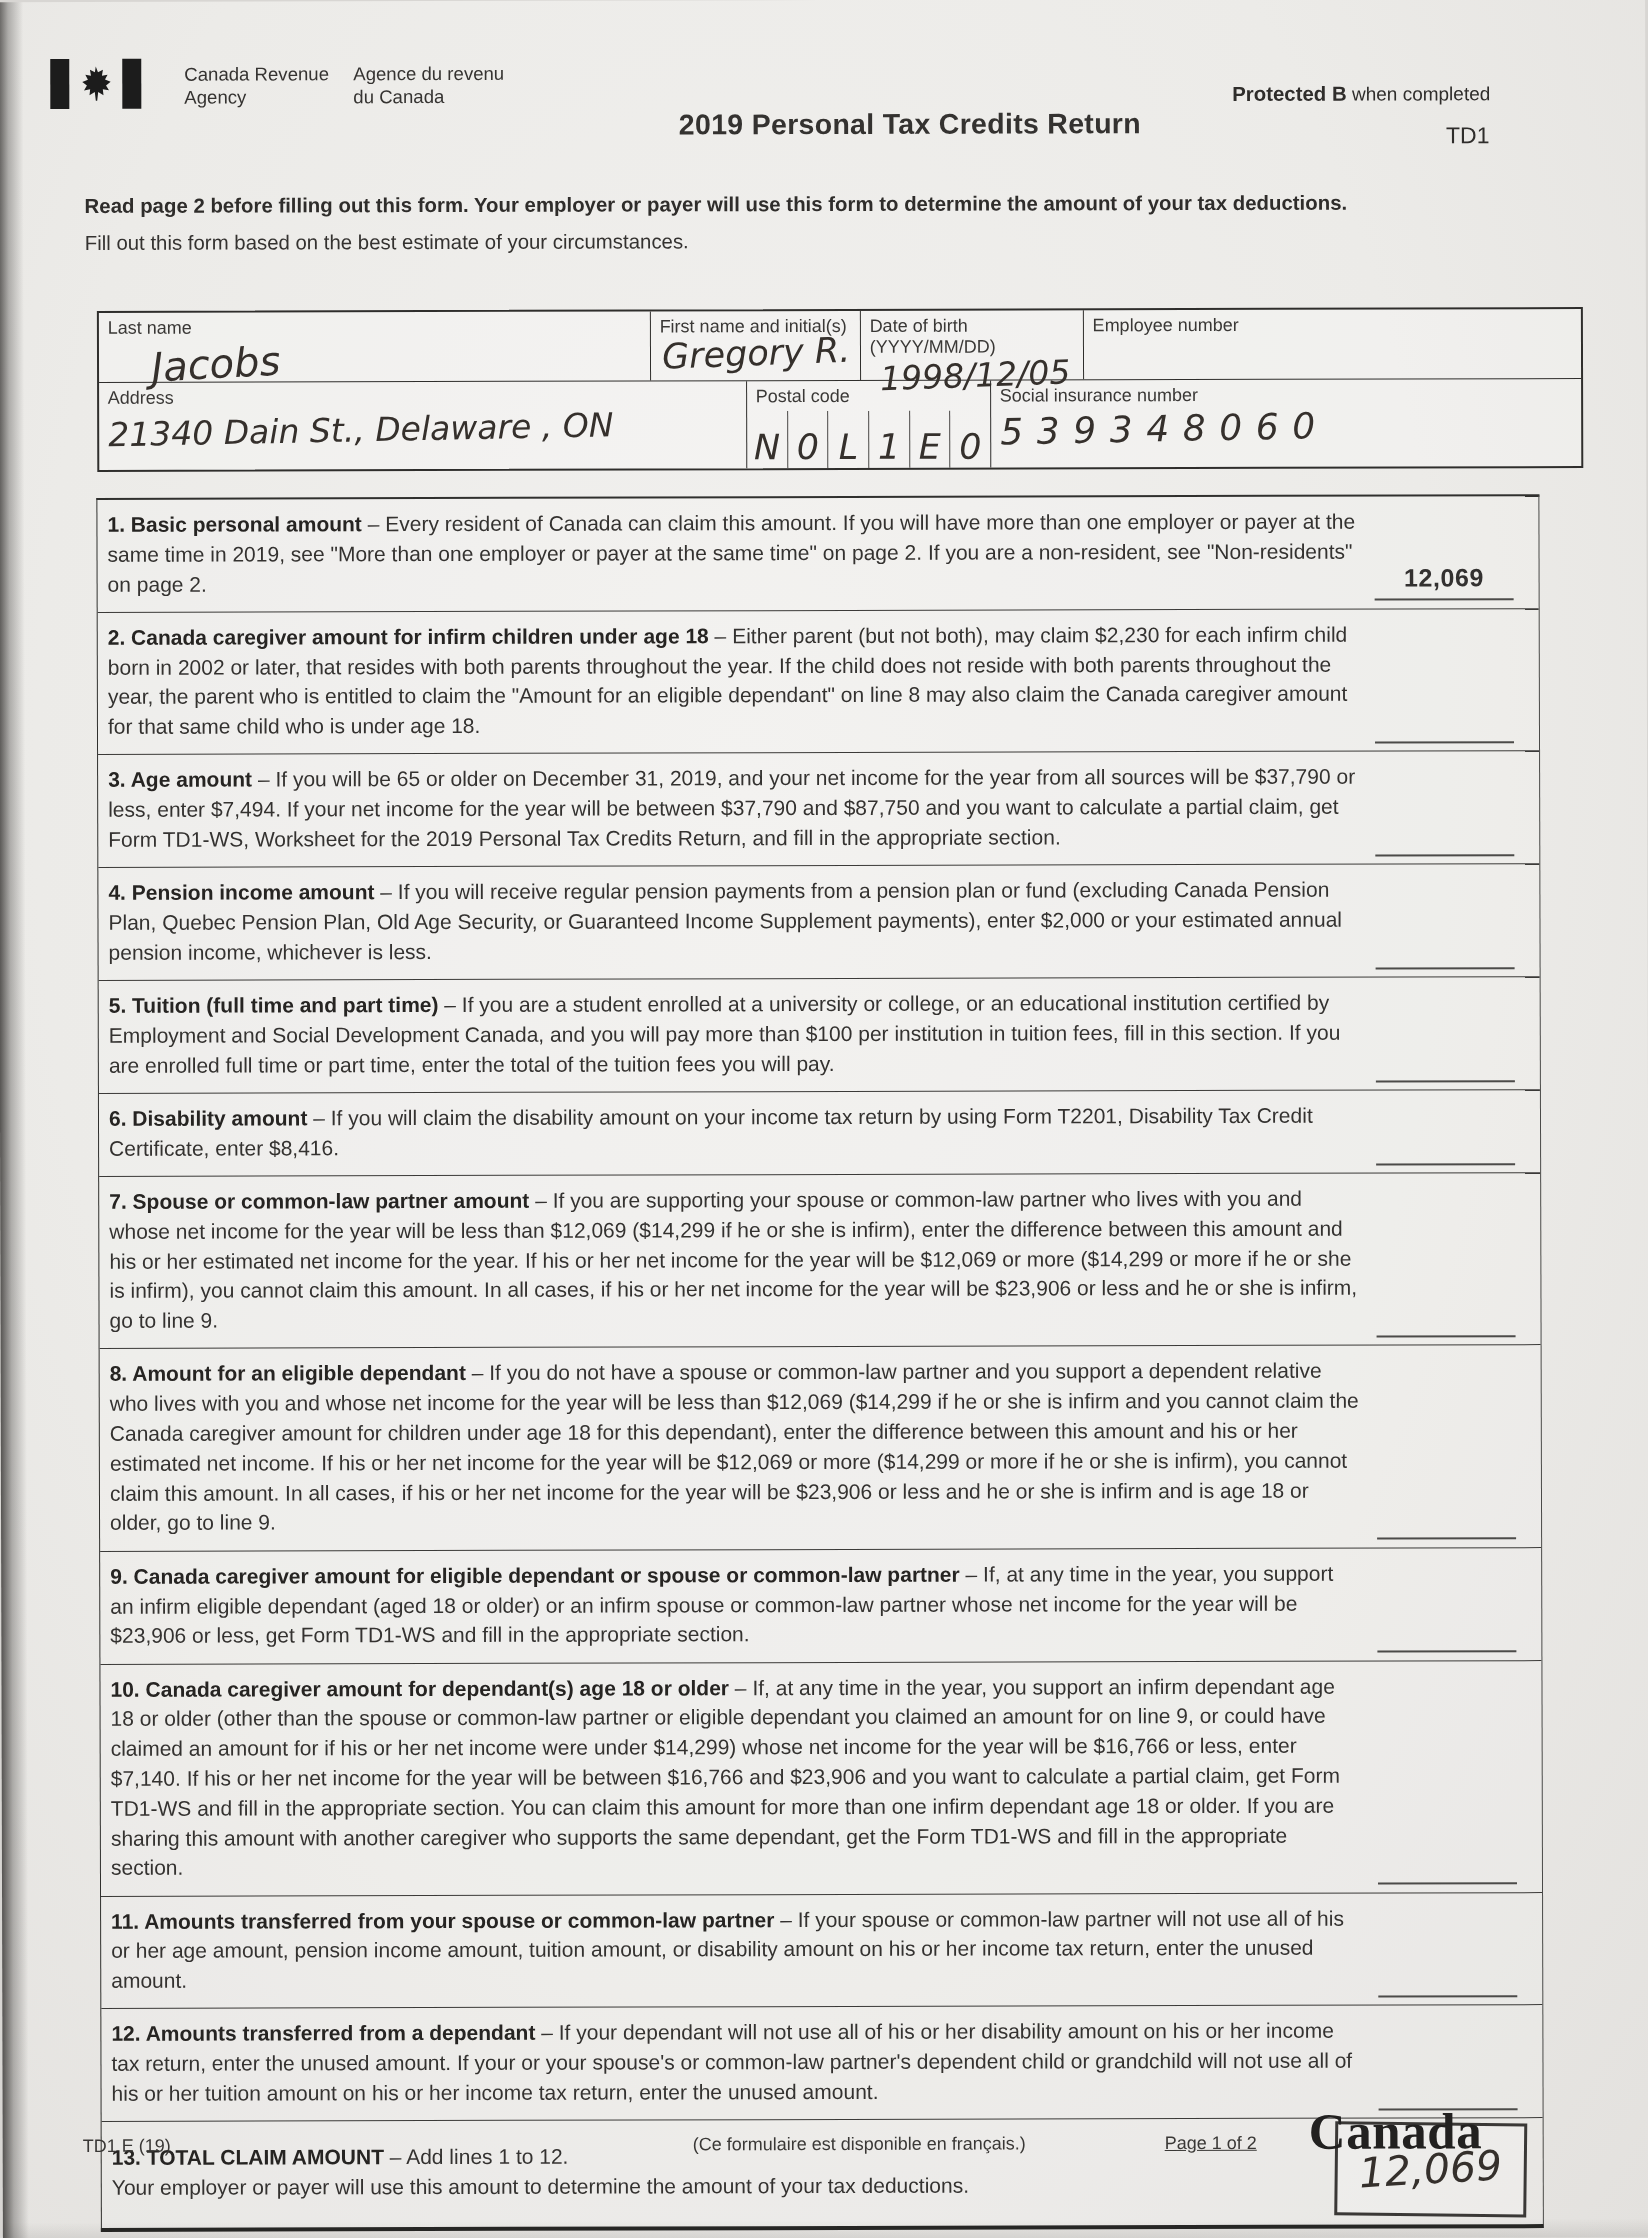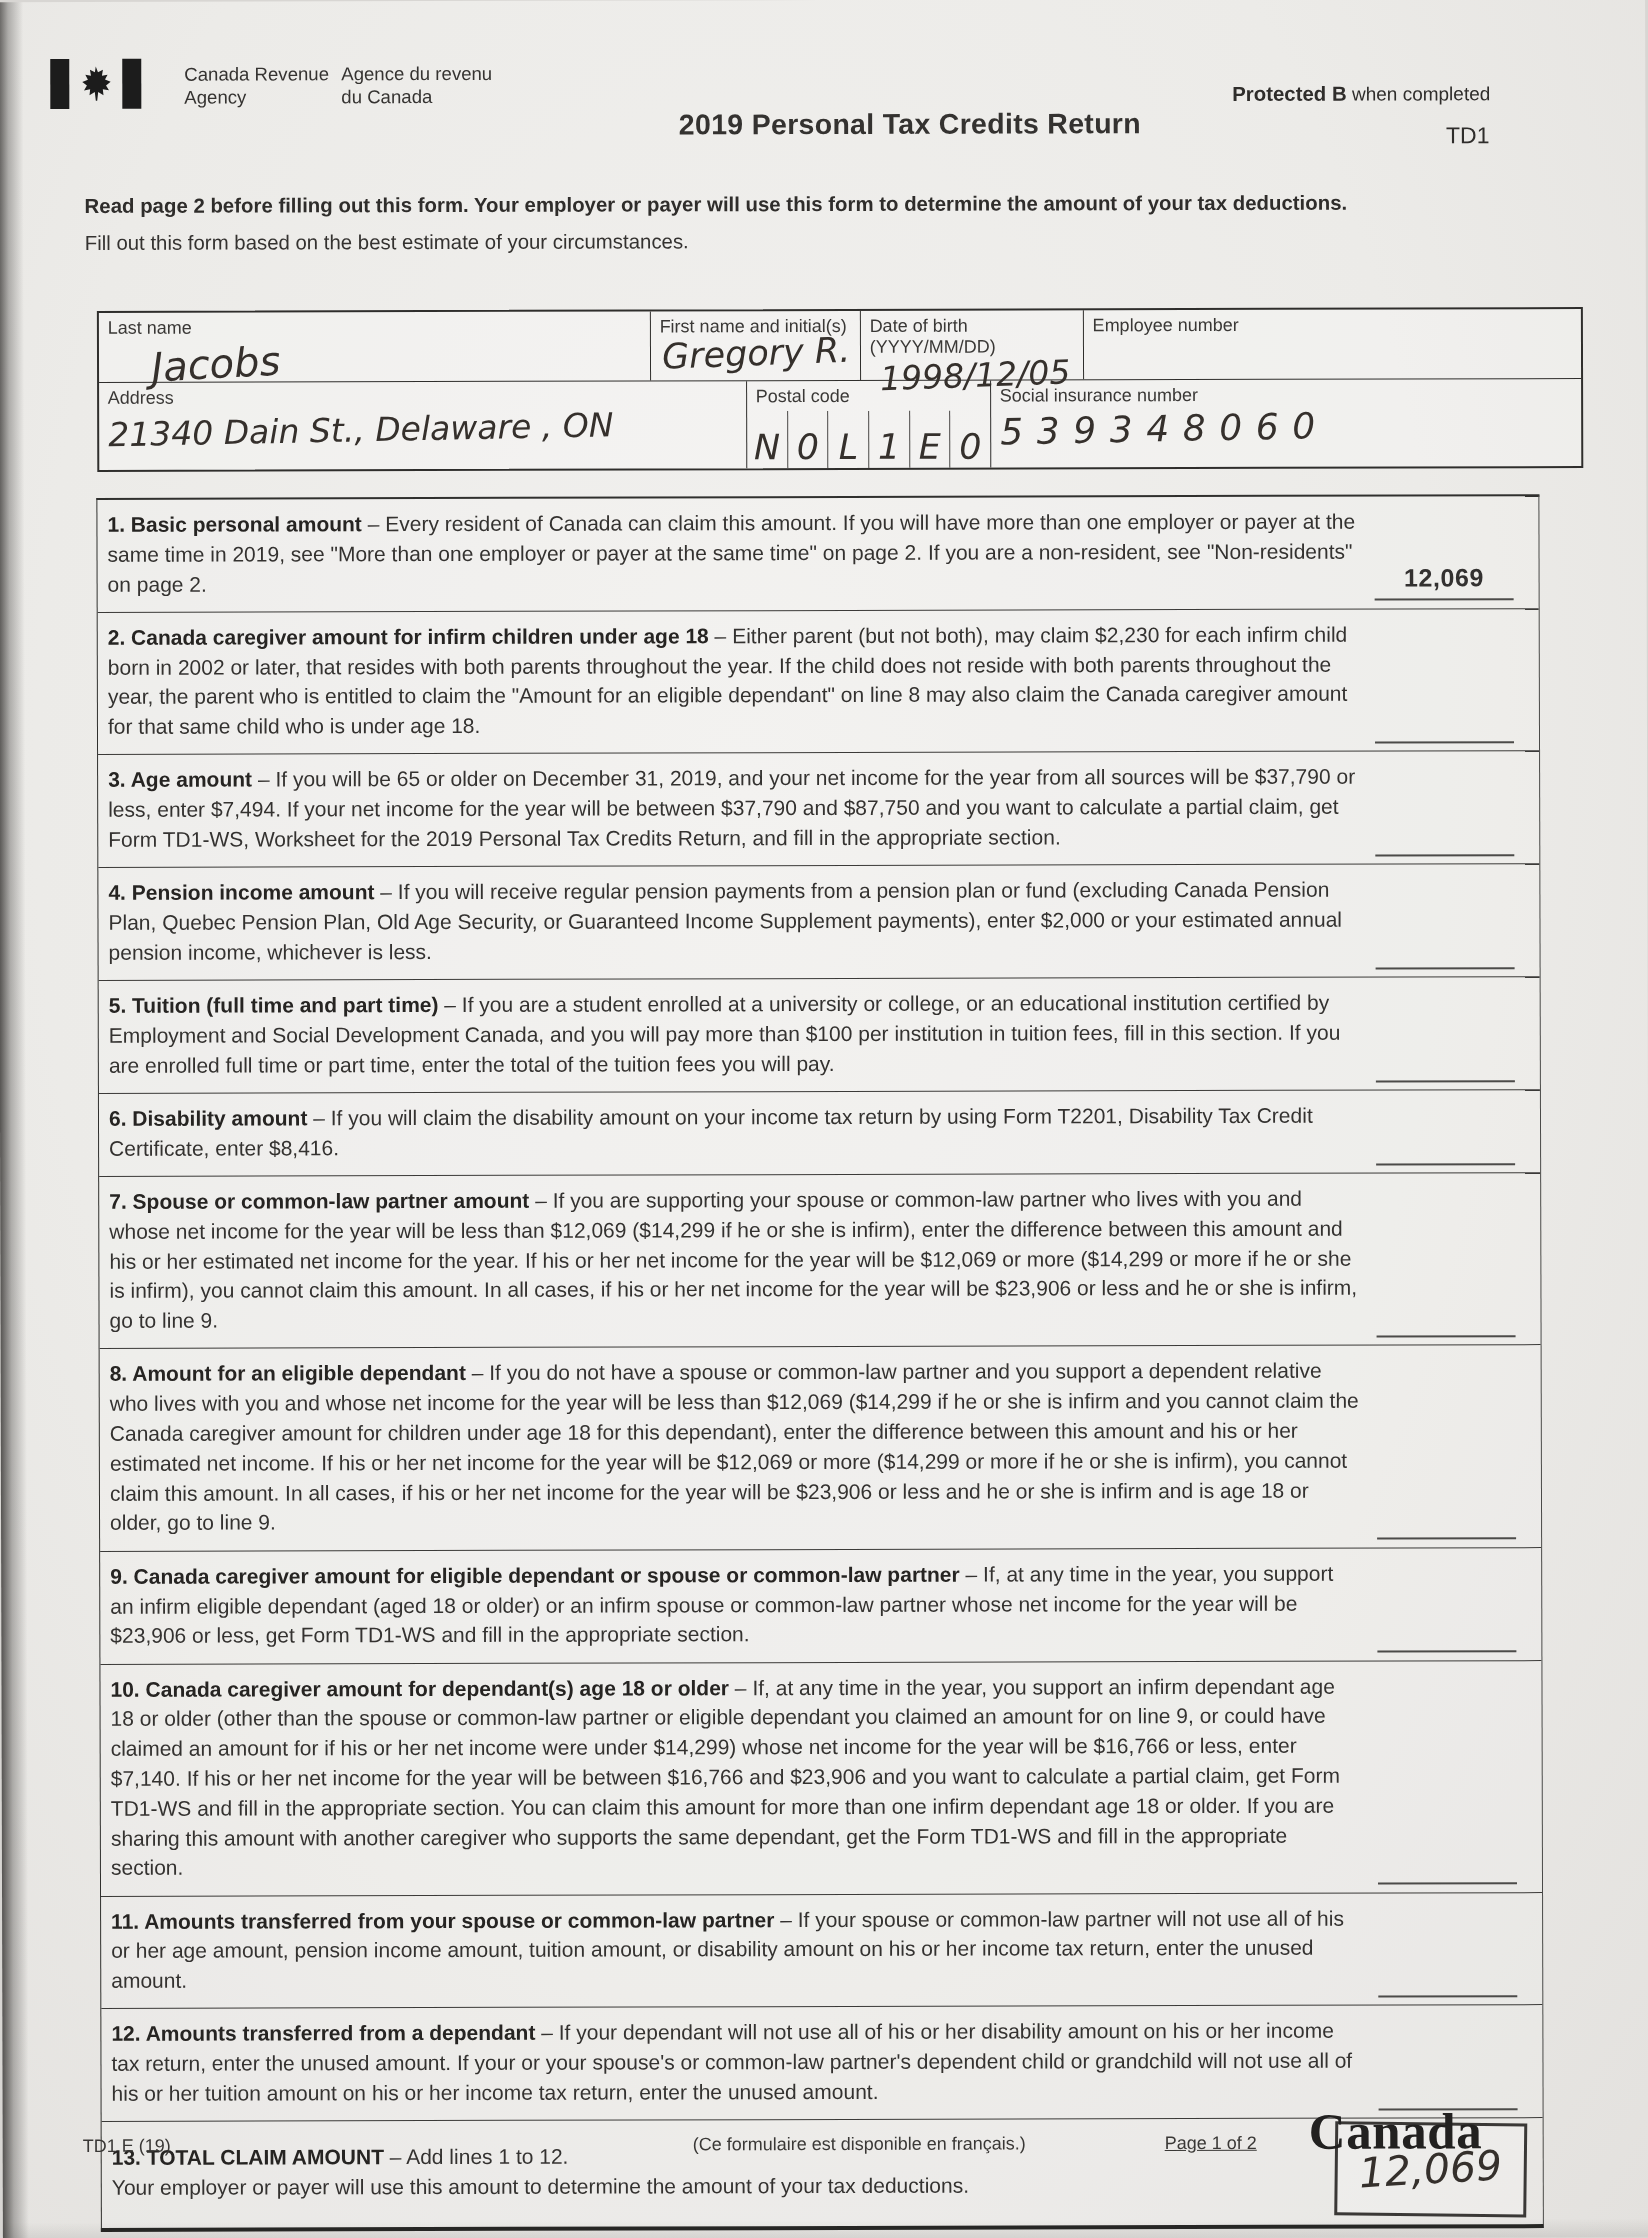--- a/index.html
+++ b/index.html
@@ -61,21 +61,21 @@
     <div class="flag-bar"></div>
     <svg class="leaf" viewBox="0 0 24 24">
         <path d="M12 1.5l1.3 3.4 2.9-1.5-.6 3.5 3.3-.6-1.5 2.9 3.3 1.3-2.7 2.1 1.7 2.9-3.6-.6.4 3.5-3.1-1.9-.6 5-.8.1-.6-5.1-3.1 1.9.4-3.5-3.6.6 1.7-2.9-2.7-2.1 3.3-1.3-1.5-2.9 3.3.6-.6-3.5 2.9 1.5z"></path>
       </svg>
     <div class="flag-bar"></div>
   </div>
   <div class="abs agency" style="left:187px;top:61px;">
     <div>Canada Revenue</div>
     <div>Agency</div>
   </div>
-  <div class="abs agency" style="left:344px;top:61px;">
+  <div class="abs agency" style="left:356px;top:61px;">
     <div>Agence du revenu</div>
     <div>du Canada</div>
   </div>
   <div class="abs form-title" style="left:628px;top:108px;width:569px;text-align:center;">2019 Personal Tax Credits Return</div>
   <div class="abs protected" style="right:155px;top:84px;text-align:right;">
     <b>Protected B</b><span> when completed</span>
   </div>
   <div class="abs td1" style="right:156px;top:124px;text-align:right;">TD1</div>
 
   <div class="abs intro1" style="left:87px;top:193px;width:1424px;">Read page 2 before filling out this form. Your employer or payer will use this form to determine the amount of your tax deductions.</div>

